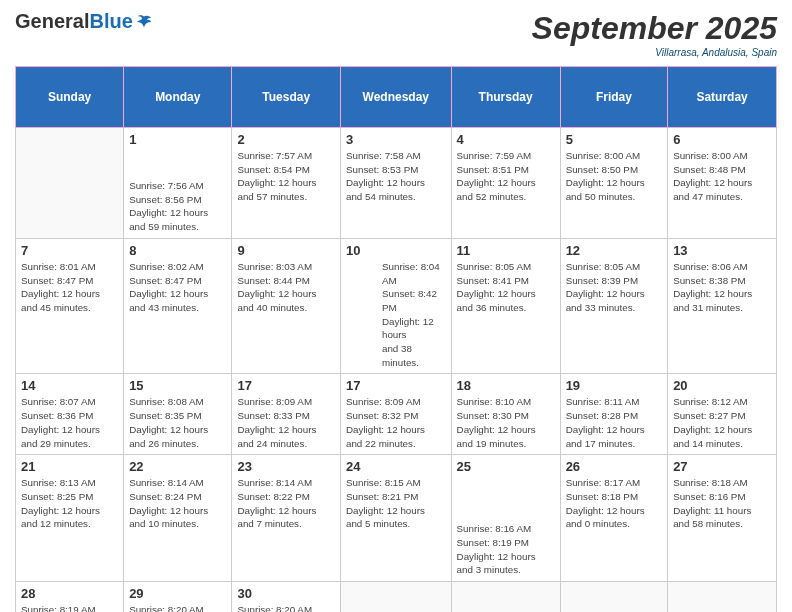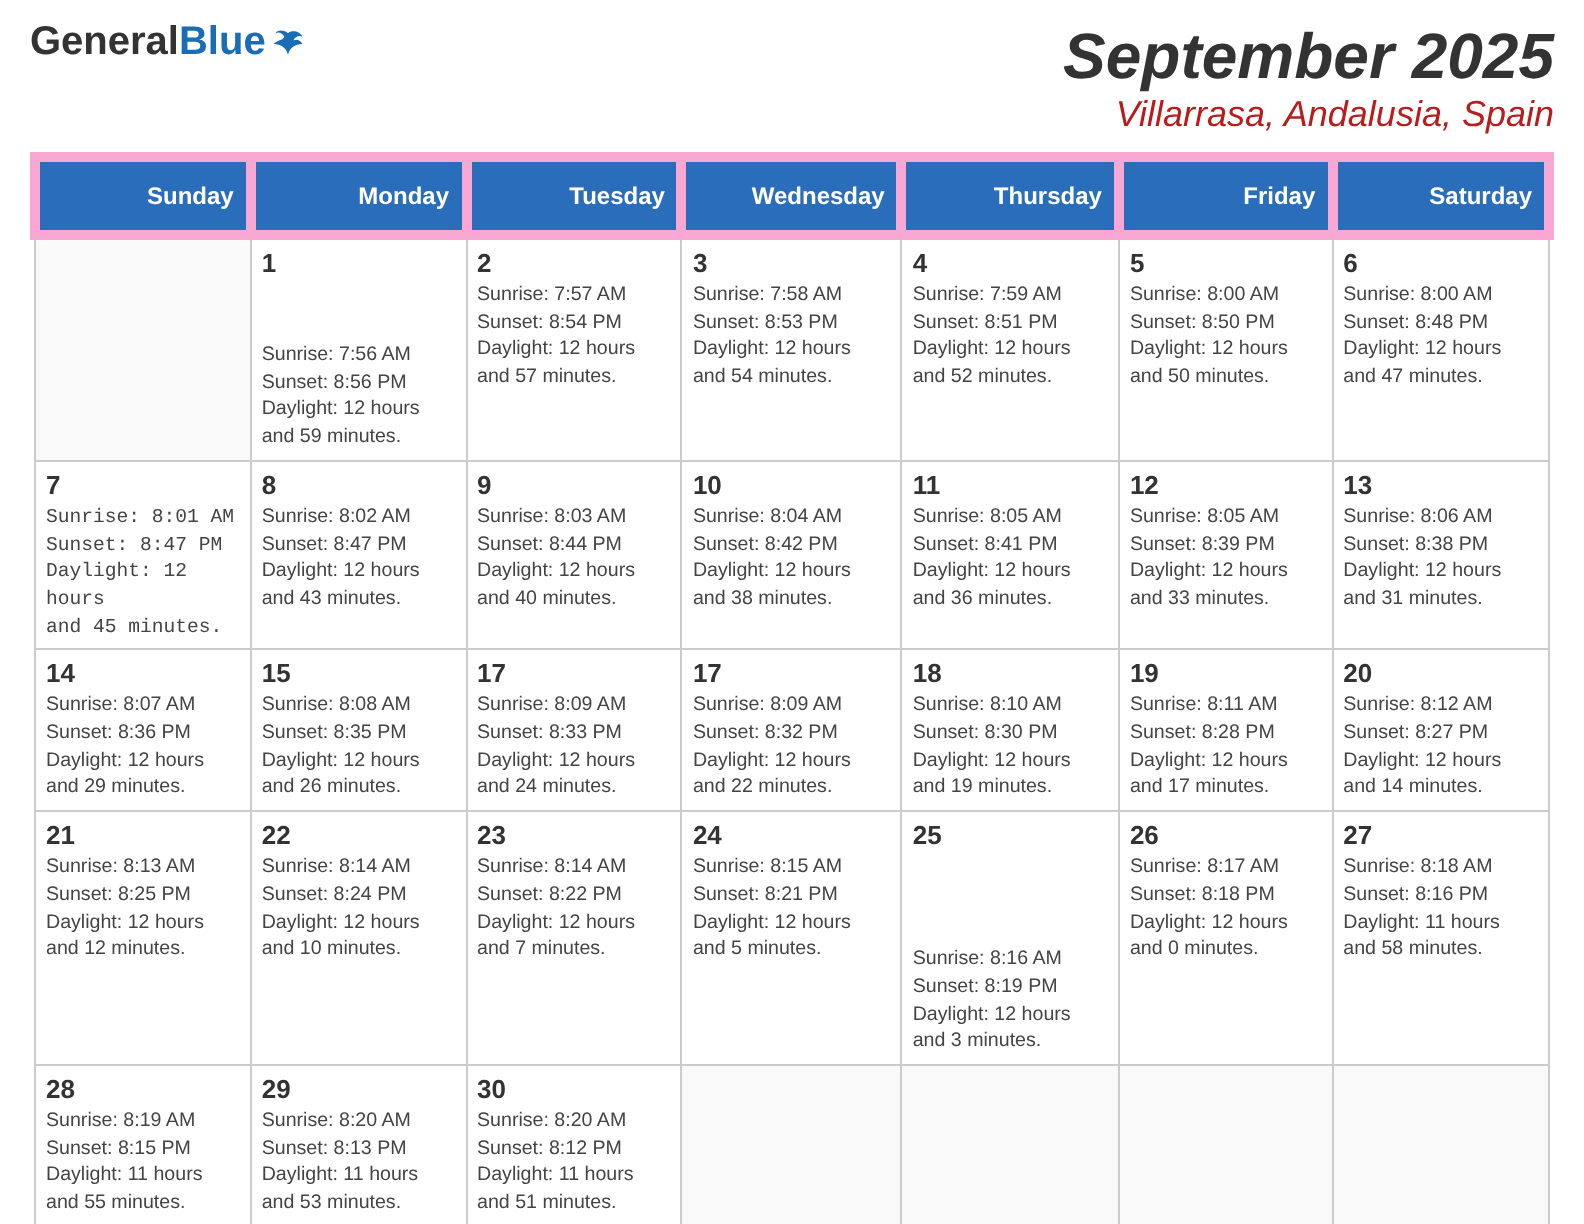--- a/index.html
+++ b/index.html
@@ -46,35 +46,35 @@
     .title-block {
       text-align: right;
       font-style: italic;
     }
     .month-title {
       font-size: 32px;
       font-weight: bold;
       color: #333;
     }
     .location {
-      font-size: 18px;
-      color: #b91c1c;
+      font-size: 10px;
+      color: #0c4a6e;
     }
     .calendar-table {
       width: 100%;
       border-collapse: collapse;
       flex: 1;
     }
     .calendar-table thead tr th {
       background-color: #2a6ebb;
       color: #fff;
       font-size: 12px;
-      padding: 10px 6px;
-      text-align: right;
-      border: 5px solid #f9a8d4;
+      padding: 23px 6px;
+      text-align: center;
+      border: 1px solid #f9a8d4;
     }
     .calendar-table tbody tr td {
       border: 1px solid #ccc;
       vertical-align: top;
       padding: 4px 5px;
       font-size: 10.5px;
       color: #333;
       height: 80px;
       width: 113px;
     }
@@ -168,42 +168,42 @@
             <span class="day-number">6</span>
             <div class="day-info" style="white-space: pre-line;">Sunrise: 8:00 AM
 Sunset: 8:48 PM
 Daylight: 12 hours
 and 47 minutes.</div>
           </td>
         </tr>
         <tr>
           <td>
             <span class="day-number">7</span>
-            <div class="day-info" style="white-space: pre-line; font-family: Liberation Mono, monospace;">Sunrise: 8:01 AM
+            <div class="day-info" style="white-space: pre-line;">Sunrise: 8:01 AM
 Sunset: 8:47 PM
 Daylight: 12 hours
 and 45 minutes.</div>
           </td>
           <td>
             <span class="day-number">8</span>
             <div class="day-info" style="white-space: pre-line;">Sunrise: 8:02 AM
 Sunset: 8:47 PM
 Daylight: 12 hours
 and 43 minutes.</div>
           </td>
           <td>
             <span class="day-number">9</span>
             <div class="day-info" style="white-space: pre-line;">Sunrise: 8:03 AM
 Sunset: 8:44 PM
 Daylight: 12 hours
 and 40 minutes.</div>
           </td>
           <td>
             <span class="day-number">10</span>
-            <div class="day-info" style="white-space: pre-line;">Sunrise: 8:04 AM
+            <div class="day-info" style="white-space: pre-line; margin-left: 36px;">Sunrise: 8:04 AM
 Sunset: 8:42 PM
 Daylight: 12 hours
 and 38 minutes.</div>
           </td>
           <td>
             <span class="day-number">11</span>
             <div class="day-info" style="white-space: pre-line;">Sunrise: 8:05 AM
 Sunset: 8:41 PM
 Daylight: 12 hours
 and 36 minutes.</div>

